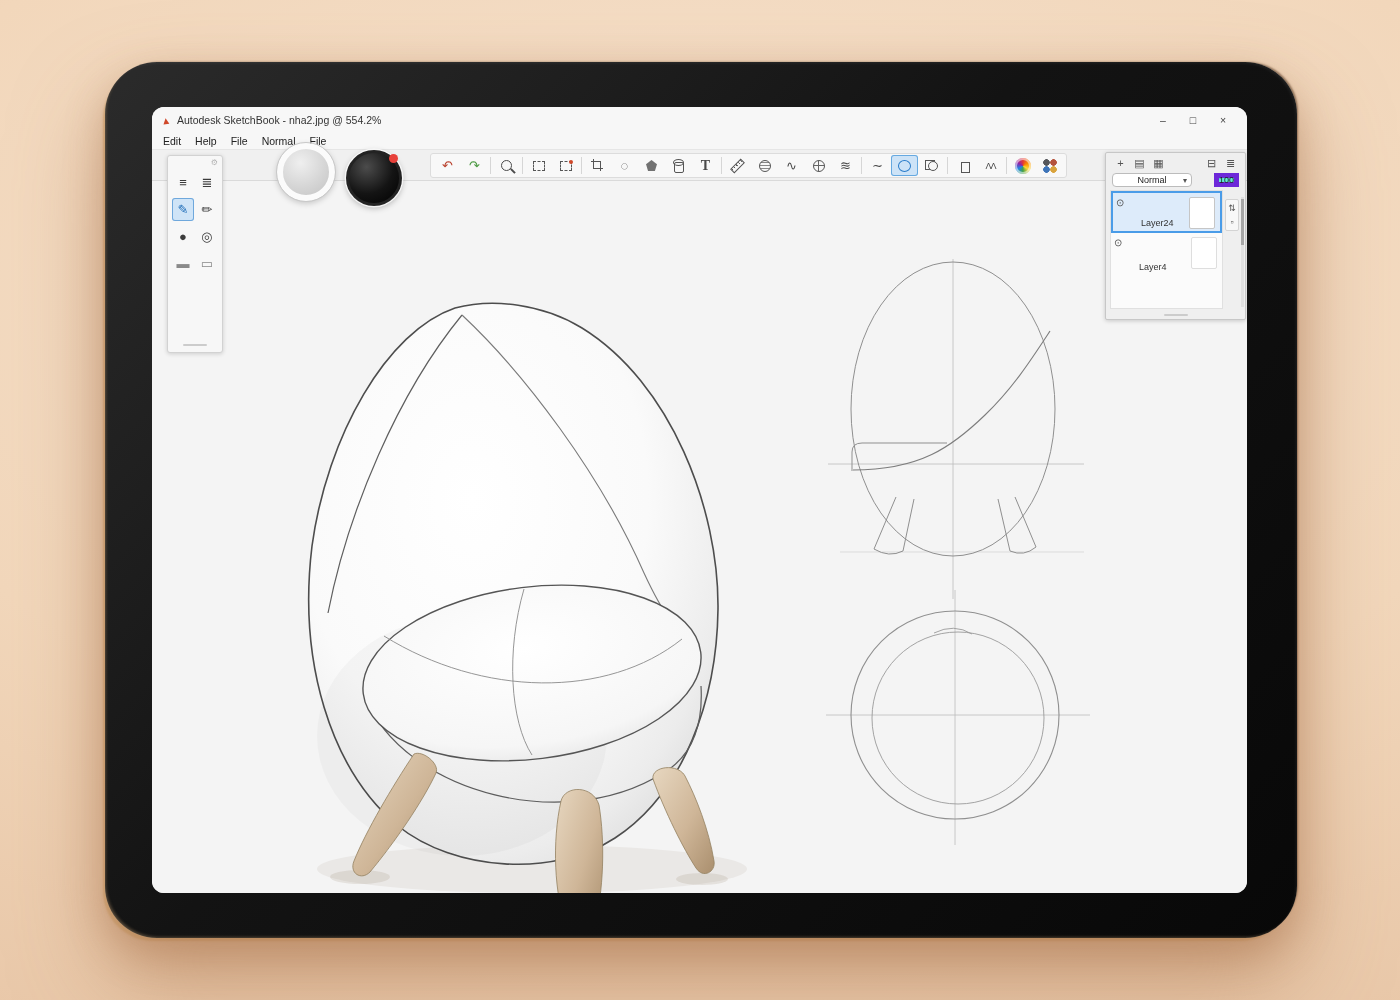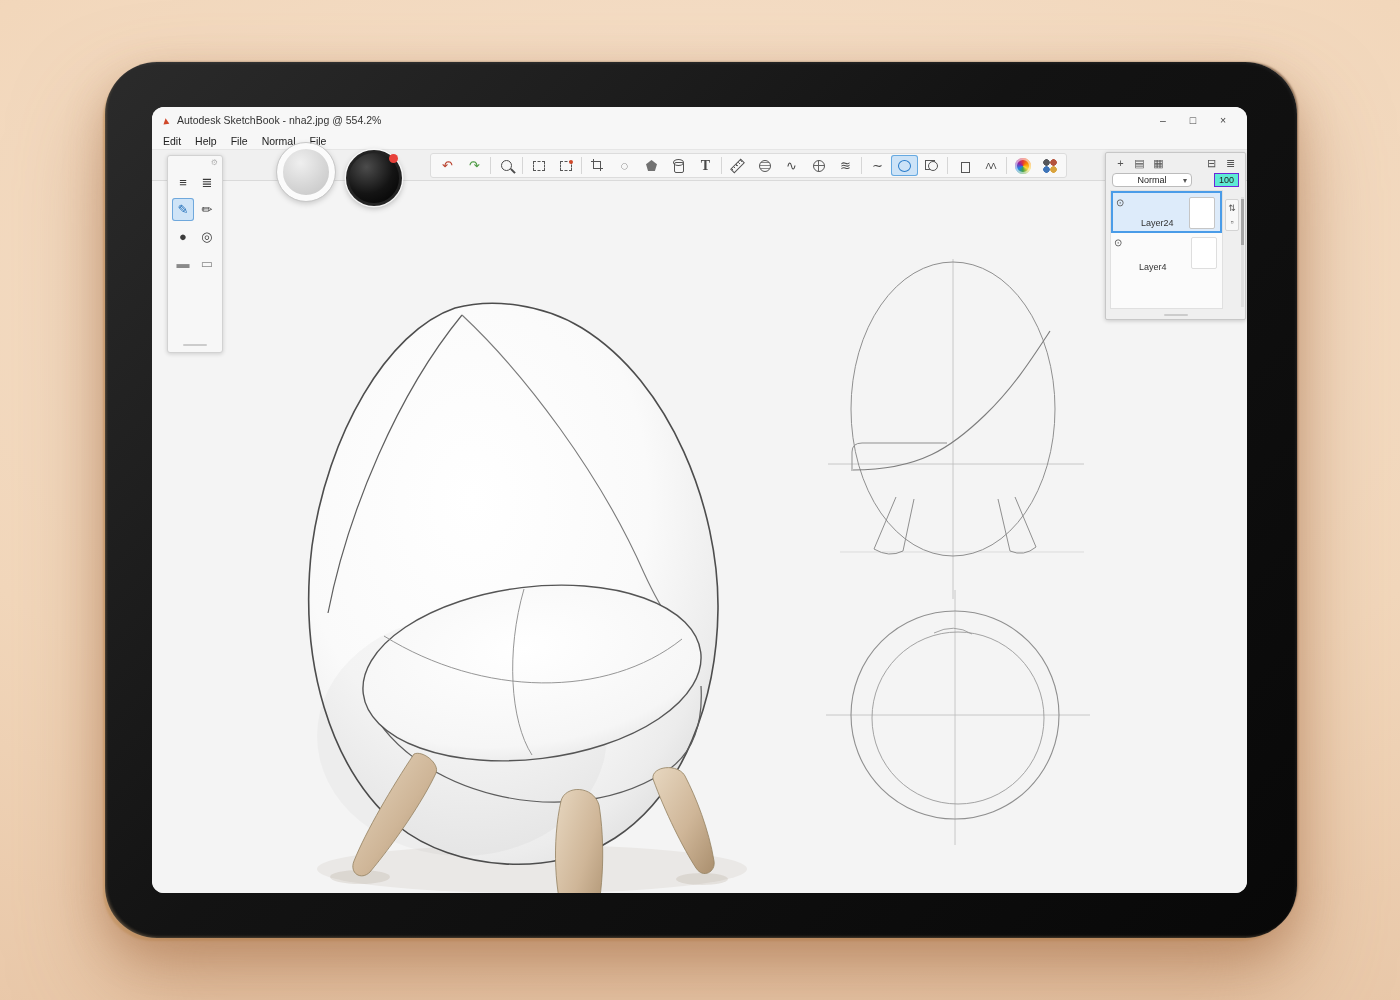--- a/index.html
+++ b/index.html
@@ -142,21 +142,21 @@
   .lp-hicon { width:17px; height:14px; display:flex; align-items:center; justify-content:center; font-size:11px; color:#555; }
   .lp-hicon:nth-child(4) { margin-left:auto; }
   .lp-blendrow { display:flex; align-items:center; padding:2px 6px 3px; }
   .blend-select {
     width:80px; height:14px; background:#fff; border:1px solid #bcbcbc; border-radius:4px;
     display:flex; align-items:center; justify-content:center; gap:12px;
     font-size:9px; color:#222; position:relative;
   }
   .dd-arrow { position:absolute; right:4px; font-size:8px; color:#555; }
   .opacity-box {
-    margin-left:auto; width:25px; height:14px; background:#5eead4; border:1px solid #6d28d9;
+    margin-left:auto; width:25px; height:14px; background:#5eead4; border:5px solid #6d28d9;
     font-size:9px; color:#222; display:flex; align-items:center; justify-content:center;
   }
   .lp-list { position:relative; margin:0 22px 2px 4px; flex:1; background:#fbfbfb; border:1px solid #e0e0e0; overflow:hidden; }
   .layer-row { position:relative; height:42px; }
   .layer-row.active { border:2px solid #4a9ce8; background:#ddebfa; }
   .layer-eye { position:absolute; left:3px; top:4px; font-size:10px; color:#555; }
   .layer-thumb { position:absolute; right:5px; top:4px; width:26px; height:32px; background:#fff; border:1px solid #c6c6c6; border-radius:2px; }
   .layer-row:not(.active) .layer-thumb { border-color:#dedede; }
   .layer-name { position:absolute; left:28px; bottom:3px; font-size:9px; color:#333; }
   .lp-sidebtns {

